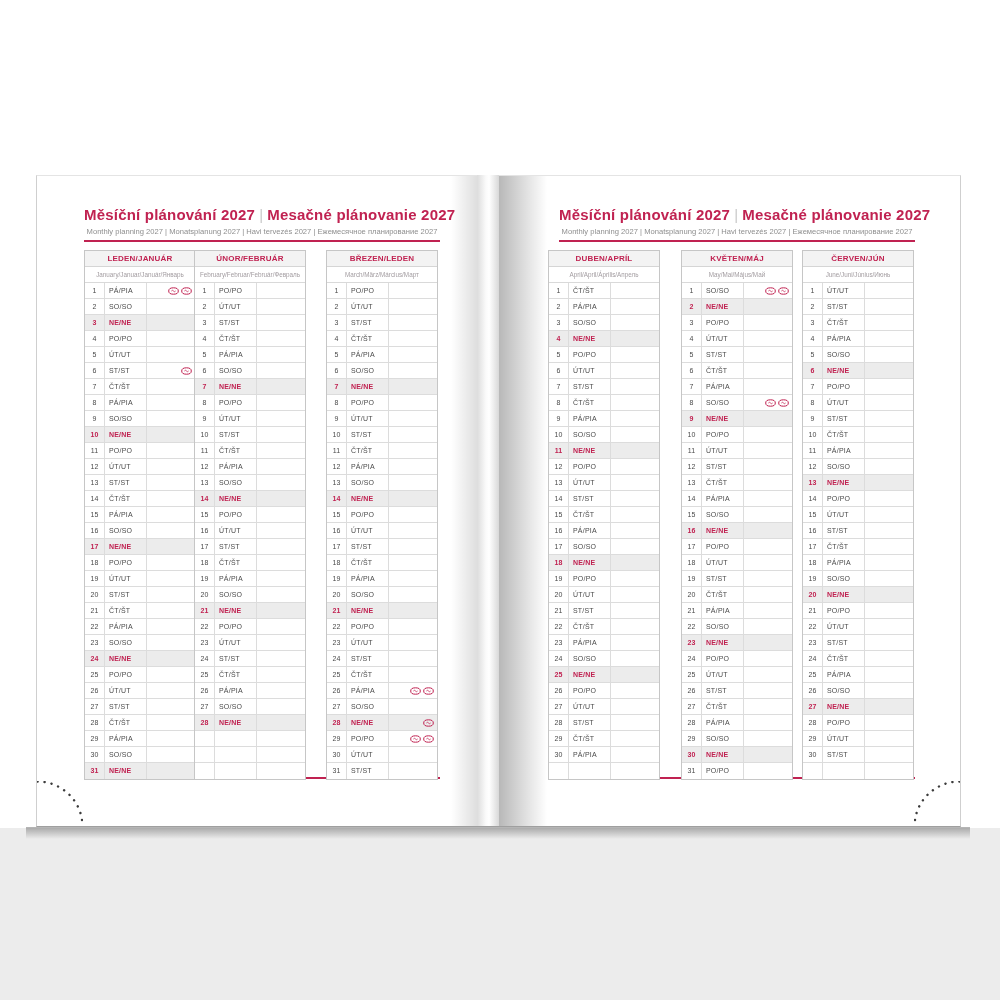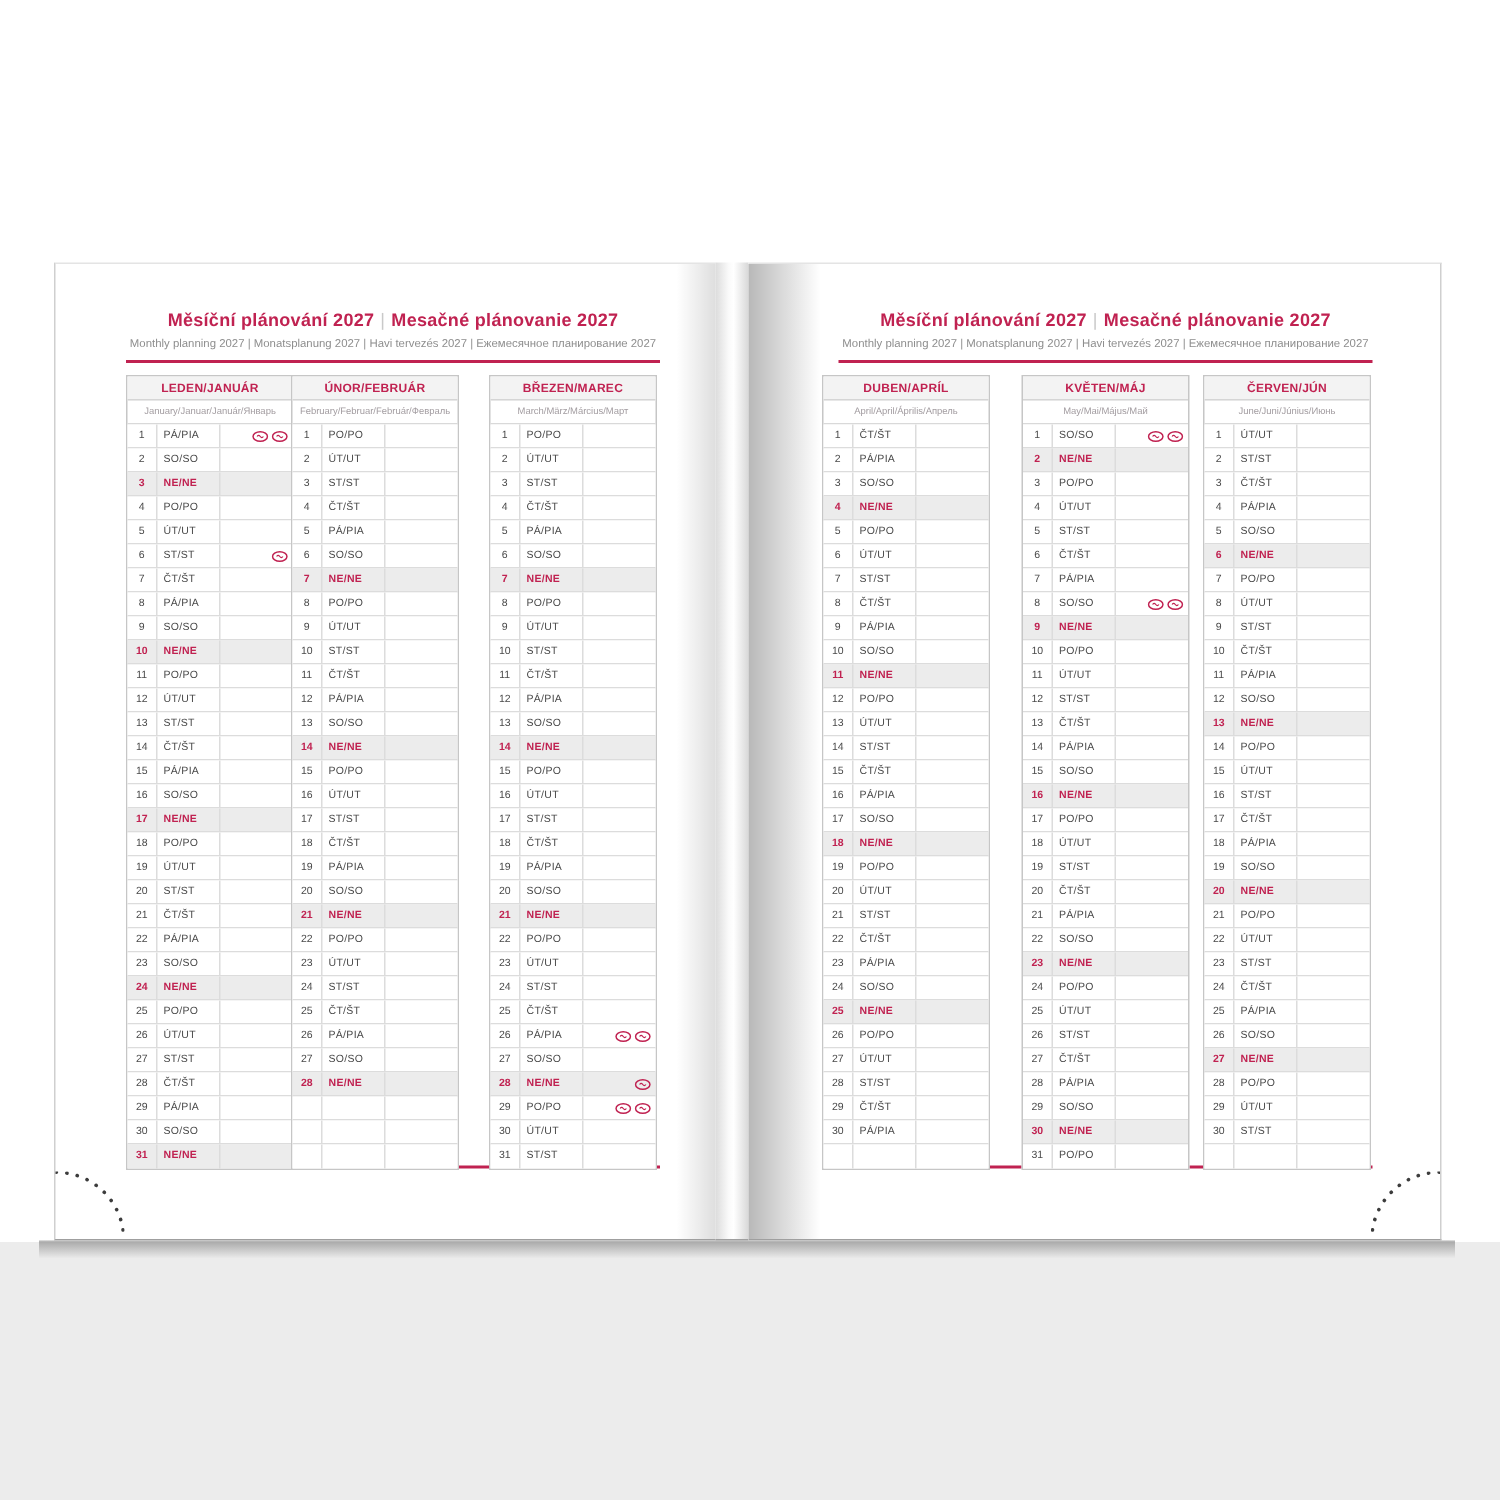--- a/index.html
+++ b/index.html
@@ -16,21 +16,21 @@
   .page-left{left:36px;width:441px;border-left:1px solid #cfcfcf;border-top:1px solid #e4e4e4;border-bottom:1px solid #9f9f9f}
   .page-left .inner-shade{position:absolute;right:0;top:0;bottom:0;width:26px;
     background:linear-gradient(90deg,rgba(0,0,0,0),rgba(0,0,0,.13))}
   .gutter{position:absolute;left:477px;top:175px;width:22px;height:652px;border-bottom:1px solid #9f9f9f;
     background:linear-gradient(90deg,#dcdcdc,#fafafa 40%,#ffffff 55%,#d8d8d8)}
   .page-right{left:499px;width:462px;border-right:1px solid #cfcfcf;border-top:1px solid #e4e4e4;border-bottom:1px solid #9f9f9f}
   .page-right .inner-shade{position:absolute;left:0;top:0;bottom:0;width:48px;
     background:linear-gradient(90deg,rgba(0,0,0,.28),rgba(0,0,0,0))}
 
   .head{position:absolute;width:356px;text-align:center;top:206px}
-  .head .t{font-size:12px;font-weight:bold;color:var(--accent);letter-spacing:.2px;white-space:nowrap}
+  .head .t{font-size:15px;font-weight:bold;color:var(--accent);letter-spacing:.2px;white-space:nowrap}
   .head .t .sep{color:#c9c9c9;font-weight:normal;padding:0 4px}
   .head .s{margin-top:4px;font-size:7.6px;color:#8e8e8e;white-space:nowrap}
   .rule{position:absolute;height:2px;background:var(--accent)}
 
   .month{position:absolute;top:250px;width:112px;background:#fff;border:1px solid #c6c6c6}
   .m-name{height:16px;line-height:15px;text-align:center;font-size:8px;font-weight:bold;color:var(--accent);
     background:#f3f3f3;border-bottom:1px solid #d5d5d5;letter-spacing:.2px;white-space:nowrap}
   .m-sub{height:16px;line-height:15px;text-align:center;font-size:6.3px;color:#a29ca0;border-bottom:1px solid #d9d9d9;white-space:nowrap}
   .row{display:flex;height:16px;border-bottom:1px solid #dcdcdc;background:#fff}
   .row:last-child{border-bottom:none}
@@ -407,21 +407,21 @@
           <div class="c3"></div>
         </div>
         <div class="row">
           <div class="c1"></div>
           <div class="c2"></div>
           <div class="c3"></div>
         </div>
       </div>
   </section>
   <section class="month" style="left:326px">
-    <div class="m-name">BŘEZEN/MAREC</div>
+    <div class="m-name">BŘEZEN/LEDEN</div>
     <div class="m-sub">March/März/Március/Март</div>
     <div>
         <div class="row">
           <div class="c1">1</div>
           <div class="c2">PO/PO</div>
           <div class="c3"></div>
         </div>
         <div class="row">
           <div class="c1">2</div>
           <div class="c2">ÚT/UT</div>

